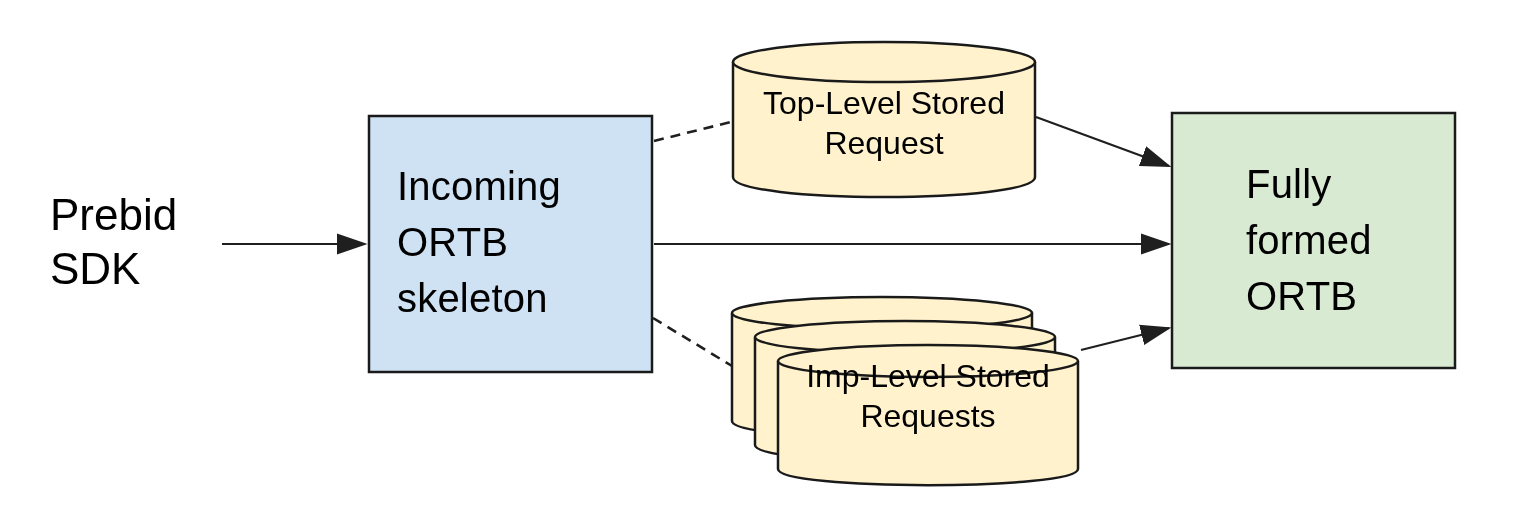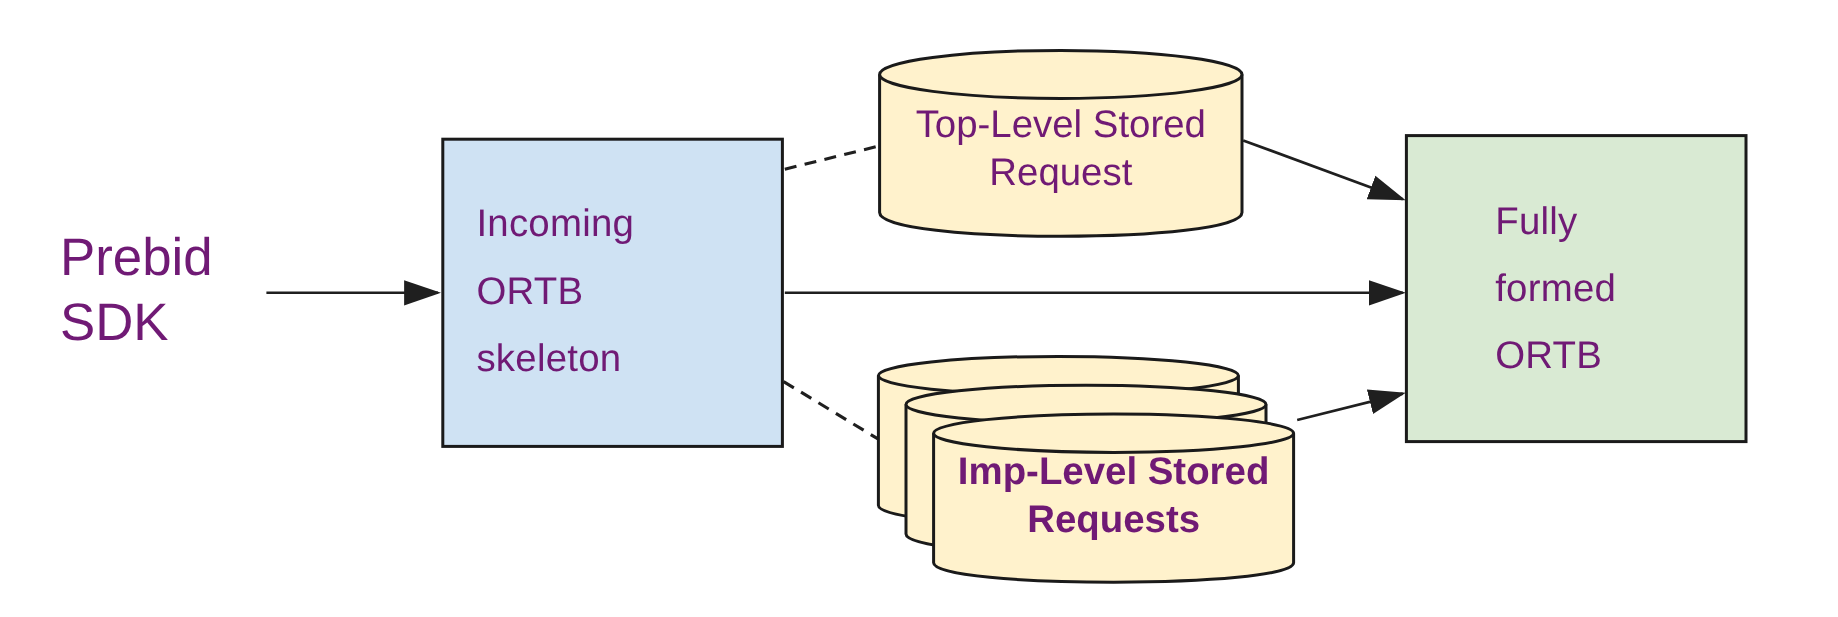--- a/index.html
+++ b/index.html
@@ -17,24 +17,24 @@
     overflow: hidden;
   }
   #shapes {
     position: absolute;
     left: 0;
     top: 0;
   }
   .node-label {
     position: absolute;
     white-space: pre-line;
-    color: #701a75;
+    color: #000000;
   }
   .lbl-big {
-    font-size: 32px;
+    font-size: 40px;
     line-height: 56px;
     letter-spacing: 0.2px;
   }
   .lbl-prebid {
     left: 50px;
     top: 188px;
     width: 220px;
     font-size: 44px;
     line-height: 54px;
   }
@@ -53,23 +53,22 @@
     line-height: 40px;
     text-align: center;
   }
   .lbl-topcyl {
     left: 751px;
     top: 83px;
     width: 266px;
   }
   .lbl-impcyl {
     left: 795px;
-    top: 372px;
+    top: 356px;
     width: 266px;
-    font-weight: bold;
   }
   .shape {
     stroke-width: 2.5px;
   }
   .edge-solid {
     stroke-width: 2.2px;
     fill: none;
   }
   .edge-dashed {
     stroke-width: 2.6px;

